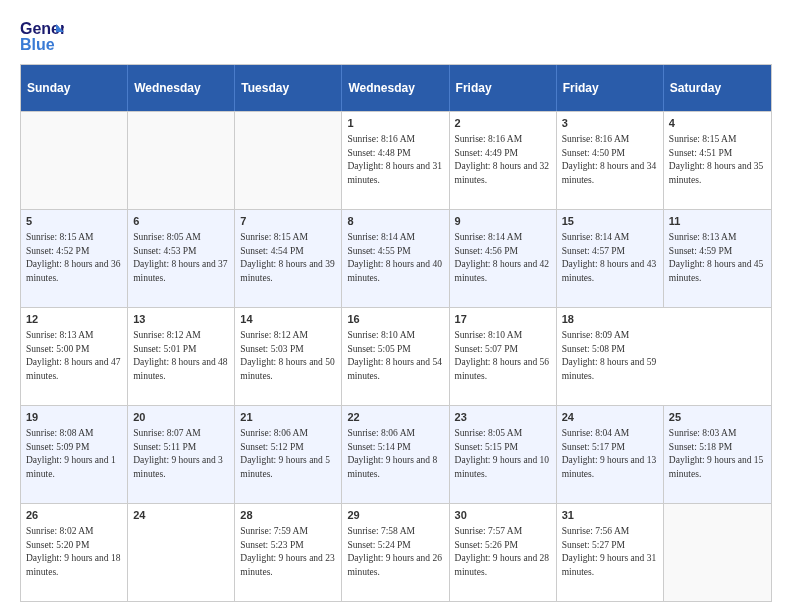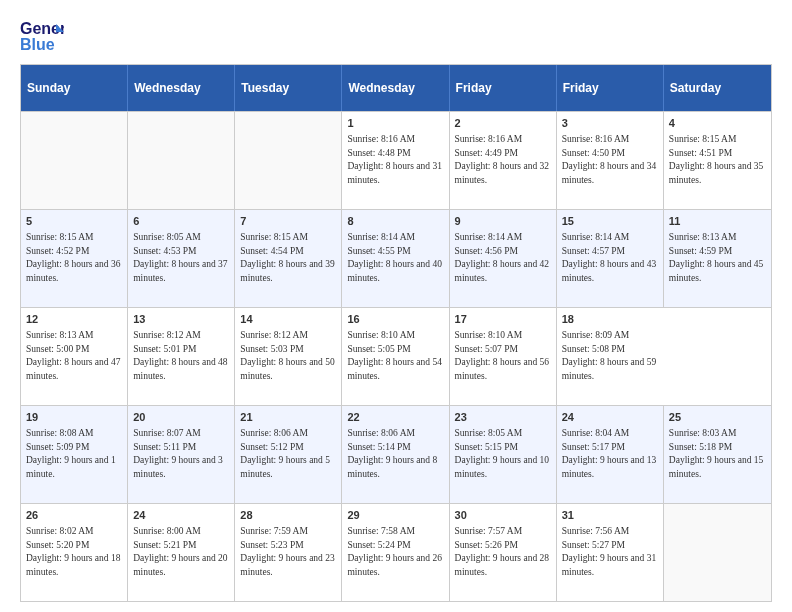--- a/index.html
+++ b/index.html
@@ -220,23 +220,21 @@
 Sunset: 5:17 PM
 Daylight: 9 hours and 13 minutes.</span></div>
           <div class="cal-cell"><span class="day-num">25</span><span class="cell-text">Sunrise: 8:03 AM
 Sunset: 5:18 PM
 Daylight: 9 hours and 15 minutes.</span></div>
         </div>
         <div class="cal-row">
           <div class="cal-cell"><span class="day-num">26</span><span class="cell-text">Sunrise: 8:02 AM
 Sunset: 5:20 PM
 Daylight: 9 hours and 18 minutes.</span></div>
-          <div class="cal-cell"><span class="day-num">24</span><span class="cell-text">Sunrise: 8:00 AM
-Sunset: 5:21 PM
-Daylight: 9 hours and 20 minutes.</span></div>
+          <div class="cal-cell"><span class="day-num">24</span></div>
           <div class="cal-cell"><span class="day-num">28</span><span class="cell-text">Sunrise: 7:59 AM
 Sunset: 5:23 PM
 Daylight: 9 hours and 23 minutes.</span></div>
           <div class="cal-cell"><span class="day-num">29</span><span class="cell-text">Sunrise: 7:58 AM
 Sunset: 5:24 PM
 Daylight: 9 hours and 26 minutes.</span></div>
           <div class="cal-cell"><span class="day-num">30</span><span class="cell-text">Sunrise: 7:57 AM
 Sunset: 5:26 PM
 Daylight: 9 hours and 28 minutes.</span></div>
           <div class="cal-cell"><span class="day-num">31</span><span class="cell-text">Sunrise: 7:56 AM

